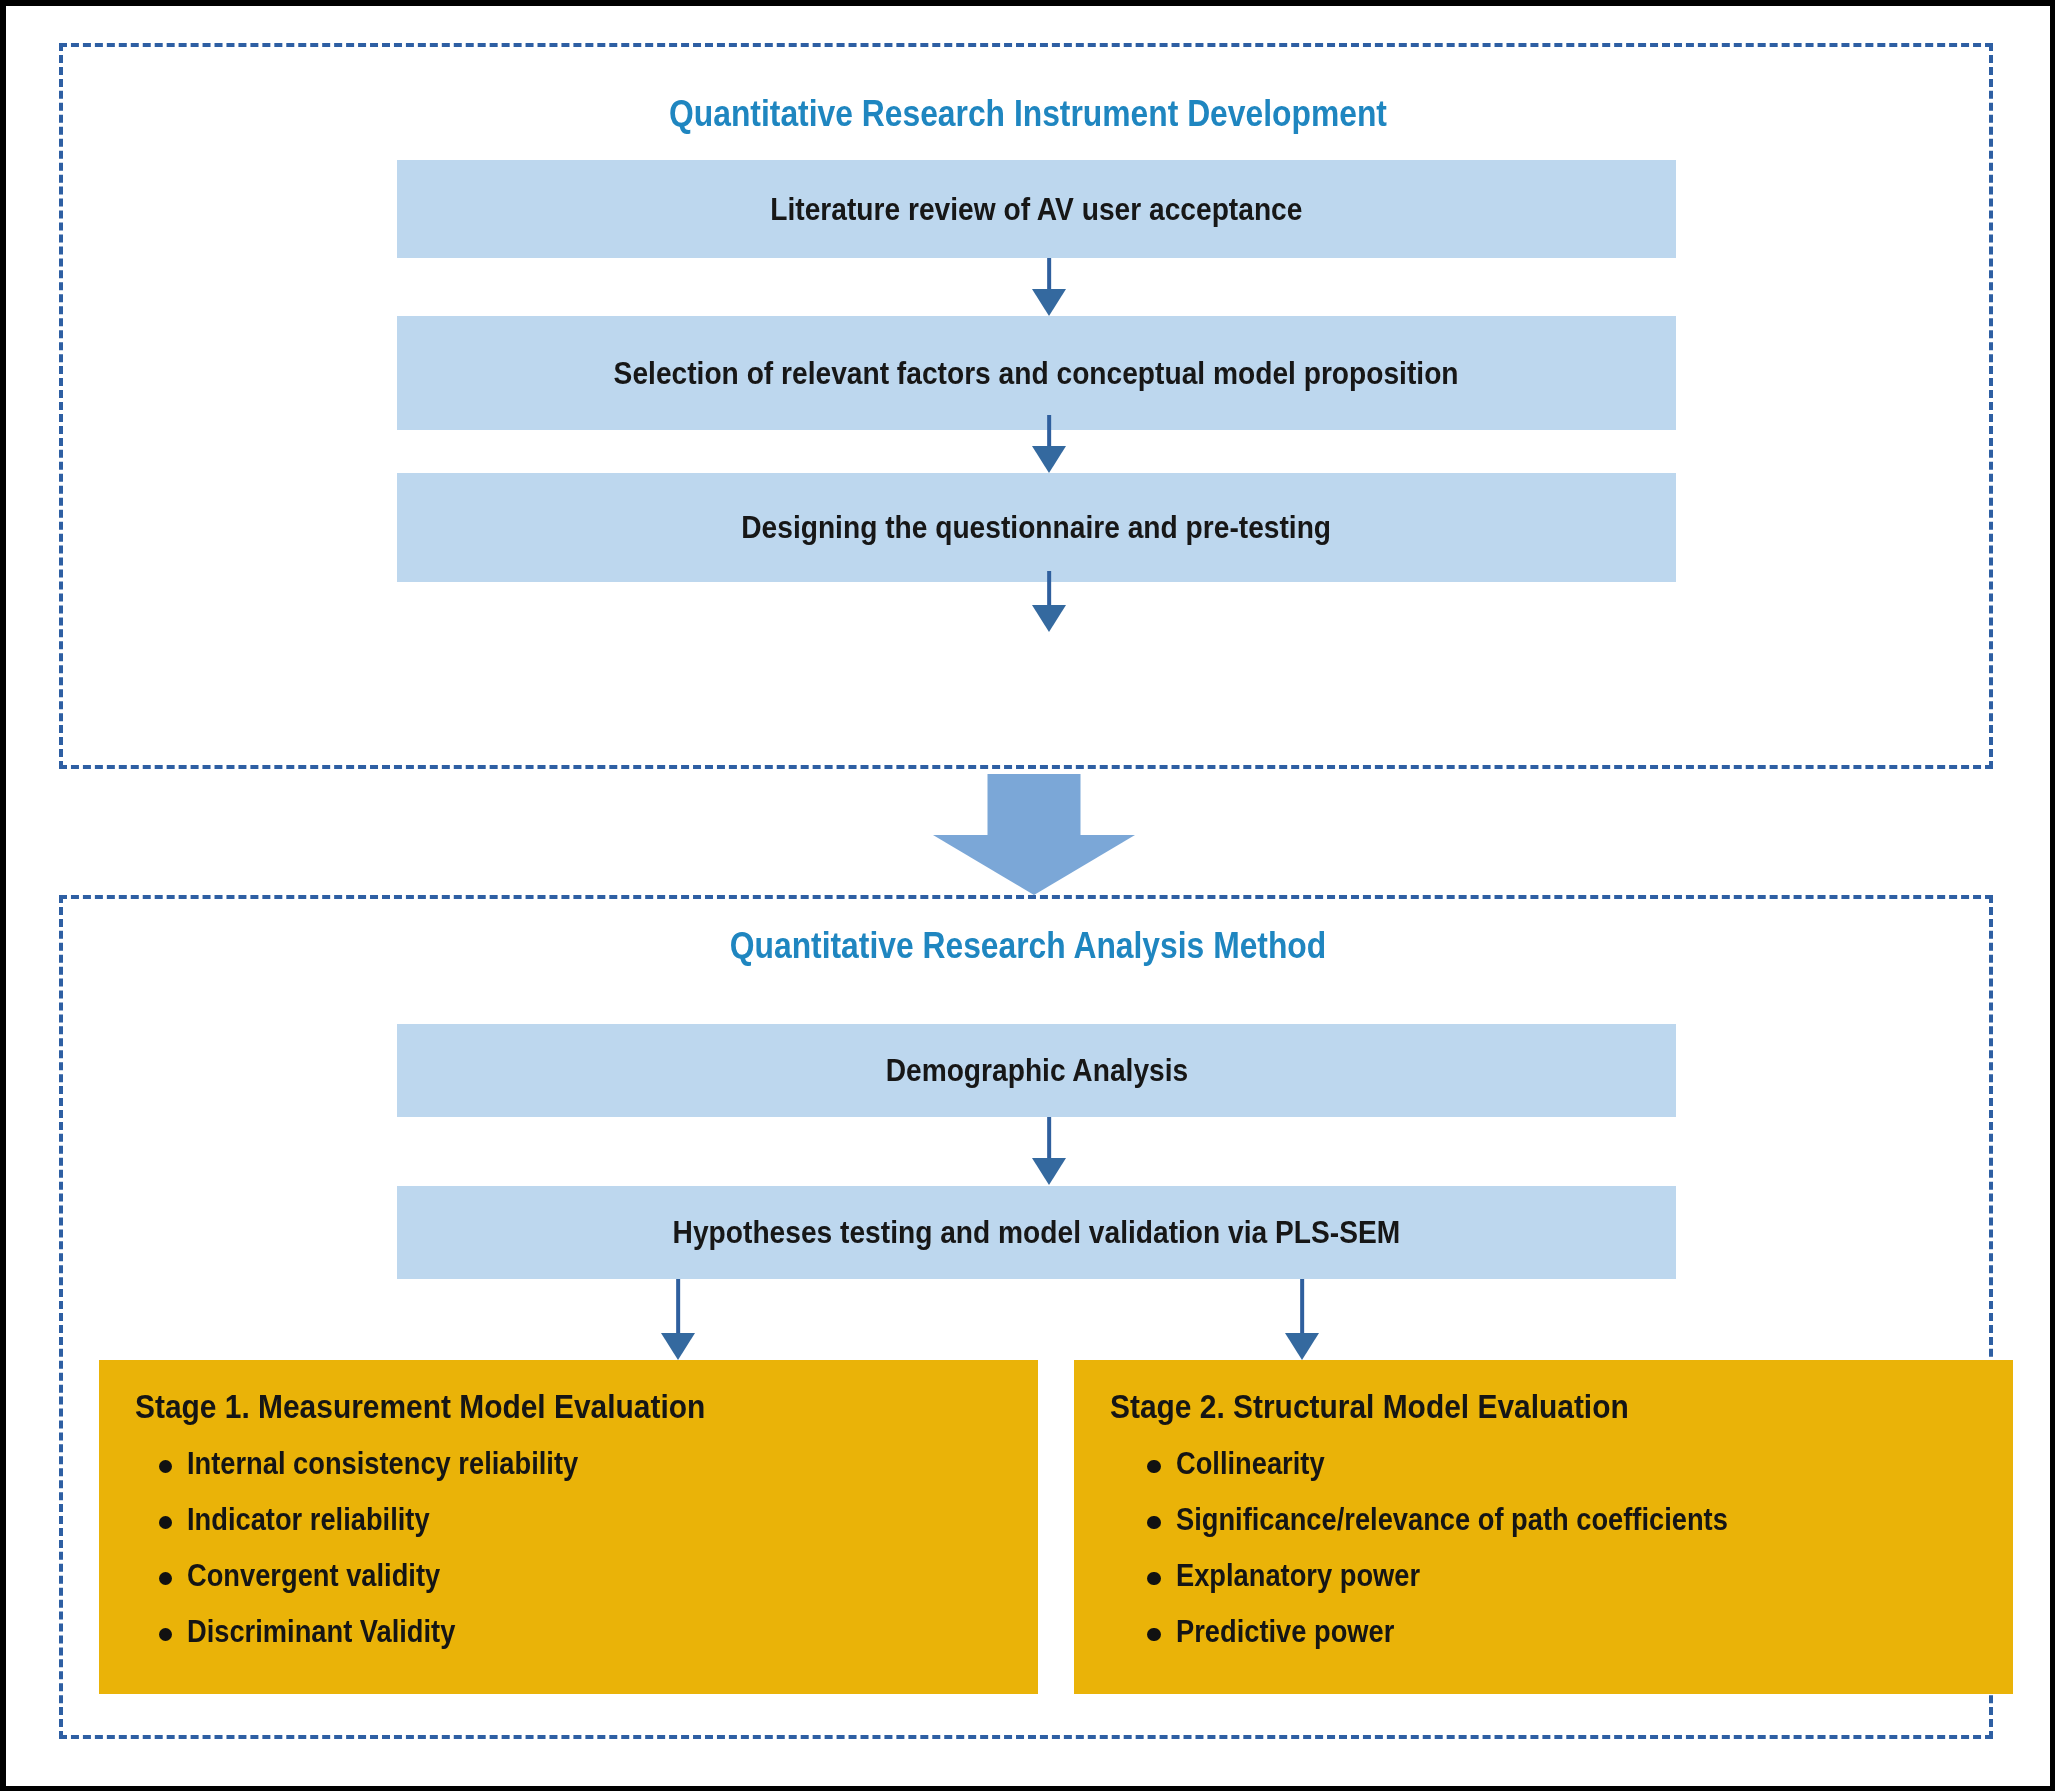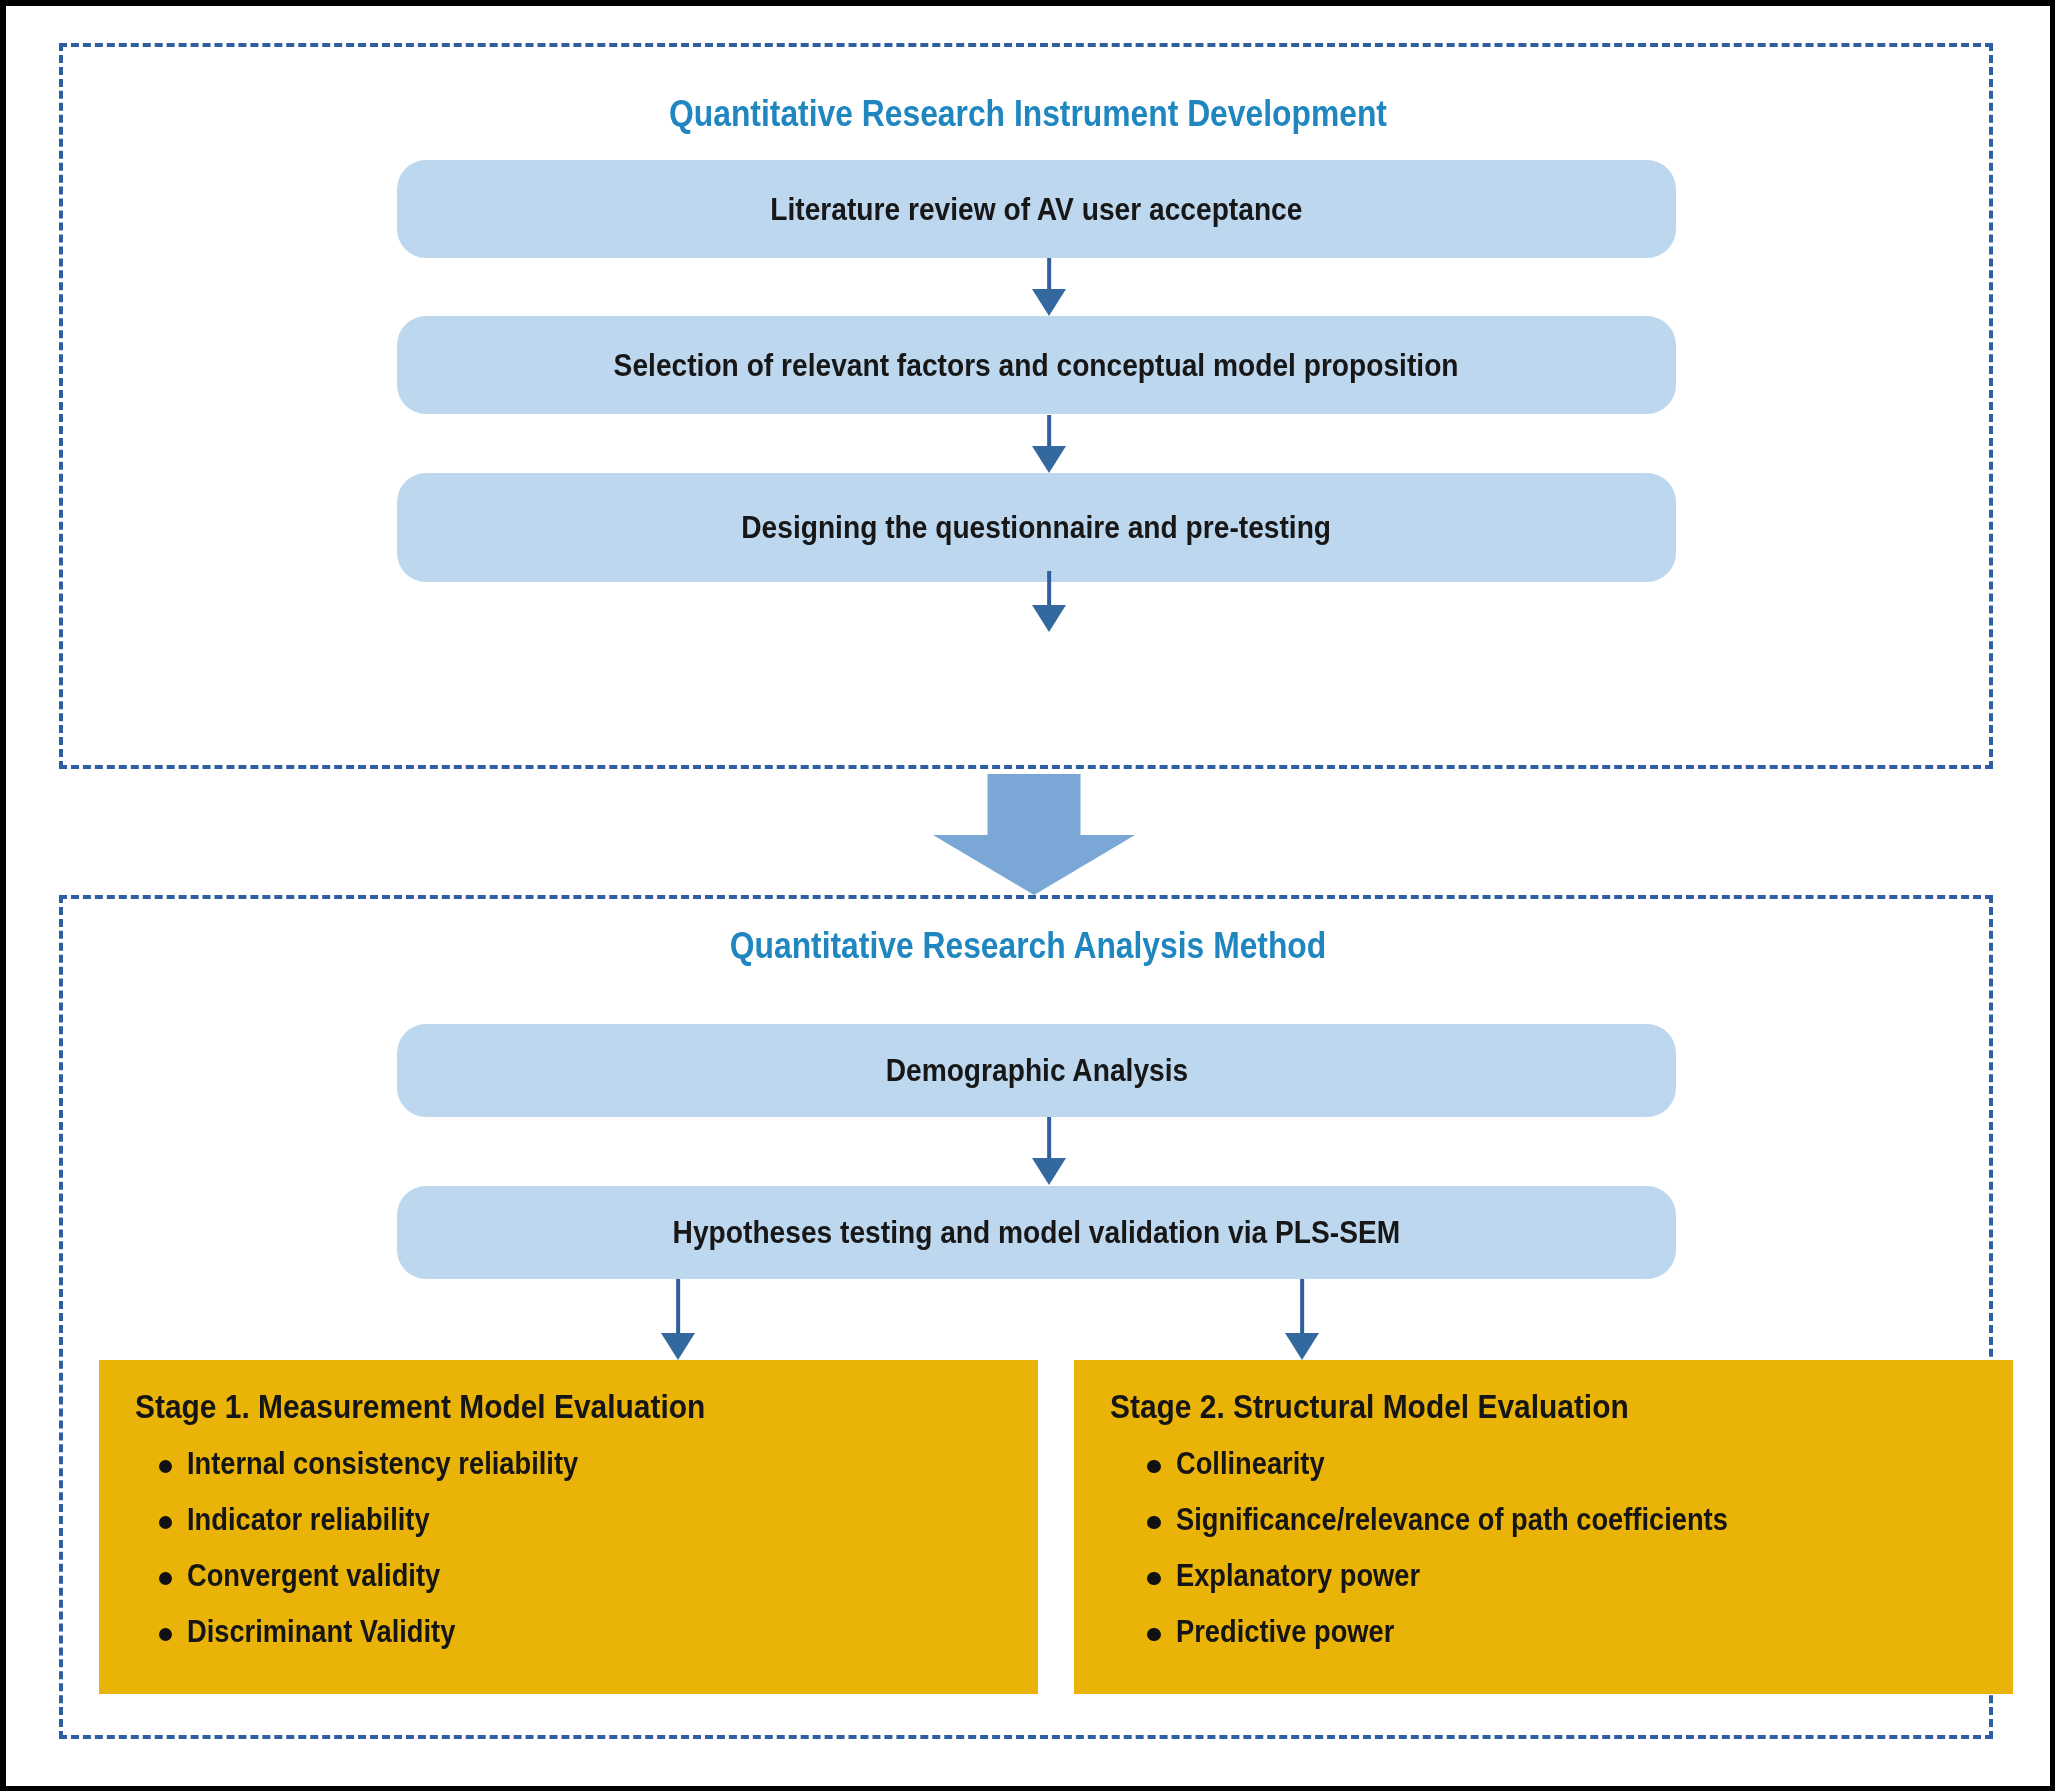--- a/index.html
+++ b/index.html
@@ -57,33 +57,32 @@
   #title-bottom { left: 0; top: 919px; }
 
   
   .proc-box {
     position: absolute;
     background: #bdd7ee;
     display: flex;
     align-items: center;
     justify-content: center;
     box-sizing: border-box;
-    border-radius: 29px;
   }
   .proc-box .proc-label {
     font-size: 32px;
     font-weight: bold;
     color: #171717;
     transform: scaleX(0.88);
     white-space: nowrap;
     font-stretch: condensed;
   }
 
   #box-lit     { left: 391px; top: 154px;  width: 1279px; height: 98px; }
-  #box-sel     { left: 391px; top: 310px;  width: 1279px; height: 98px; }
+  #box-sel     { left: 391px; top: 310px;  width: 1279px; height: 114px; }
   #box-des     { left: 391px; top: 467px;  width: 1279px; height: 109px; }
   #box-tar     { left: 391px; top: 626px; width: 1279px; height: 98px; }
   #box-demo    { left: 391px; top: 1018px; width: 1279px; height: 93px; }
   #box-pls     { left: 391px; top: 1180px; width: 1279px; height: 93px; }
 
   
   .conn {
     position: absolute;
     width: 34px;
   }

